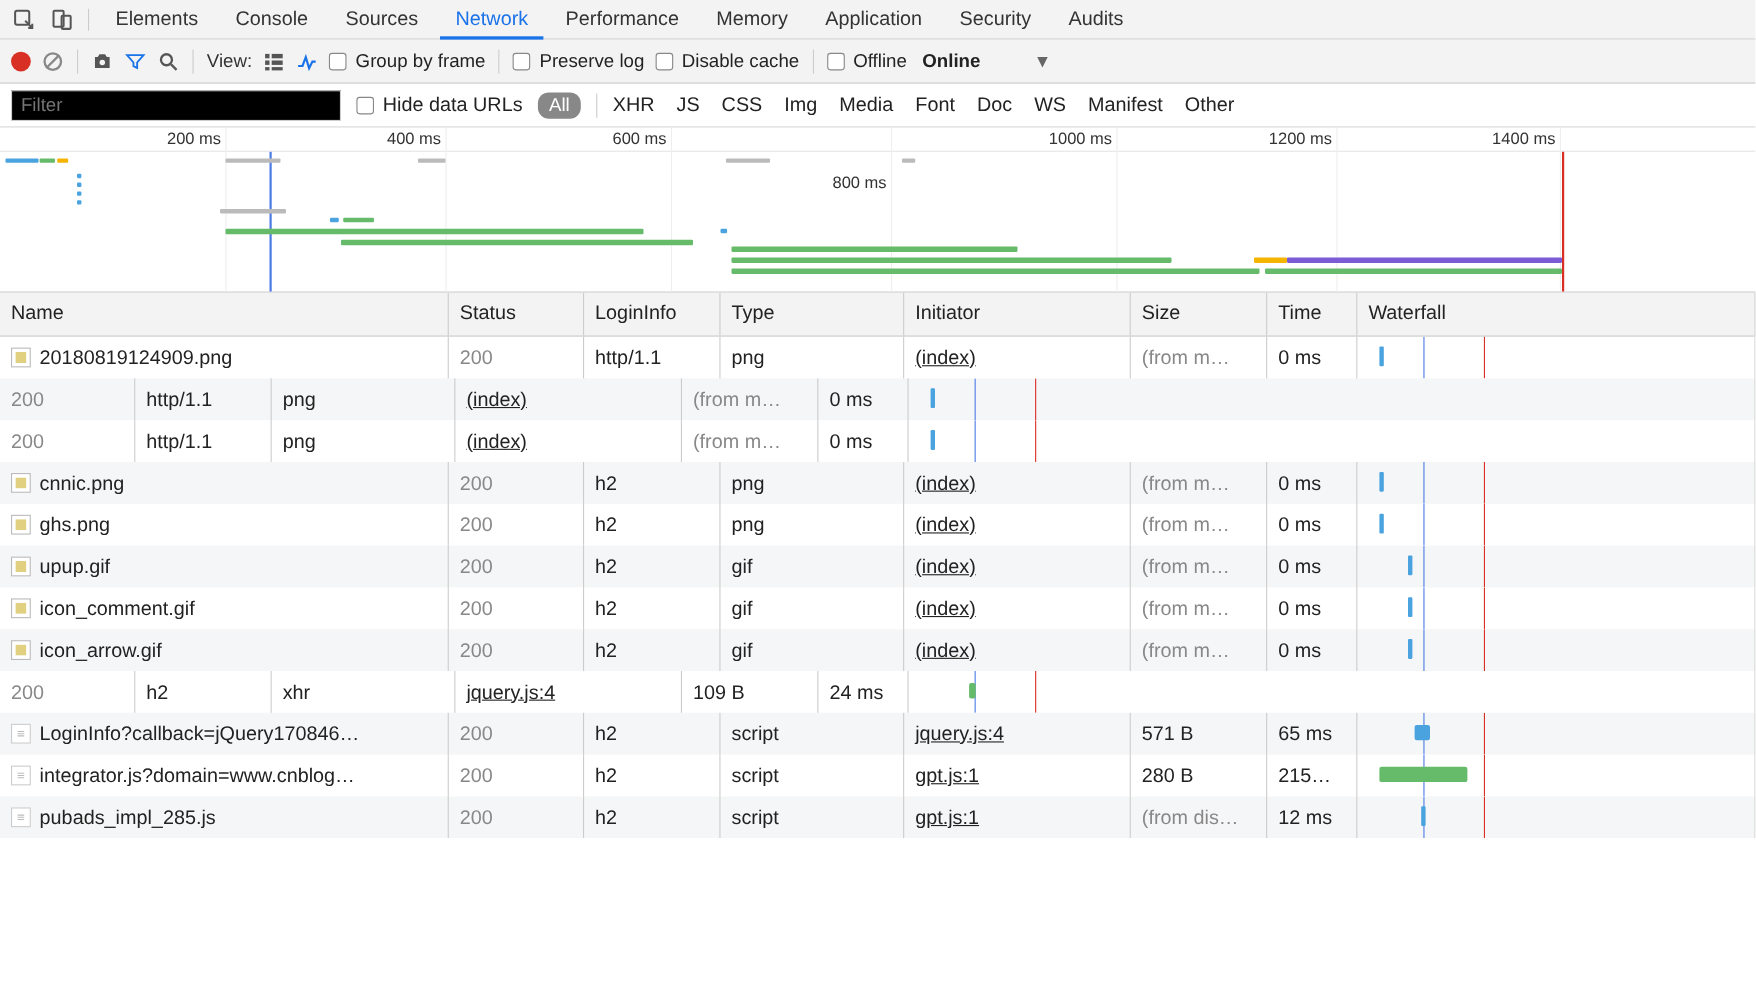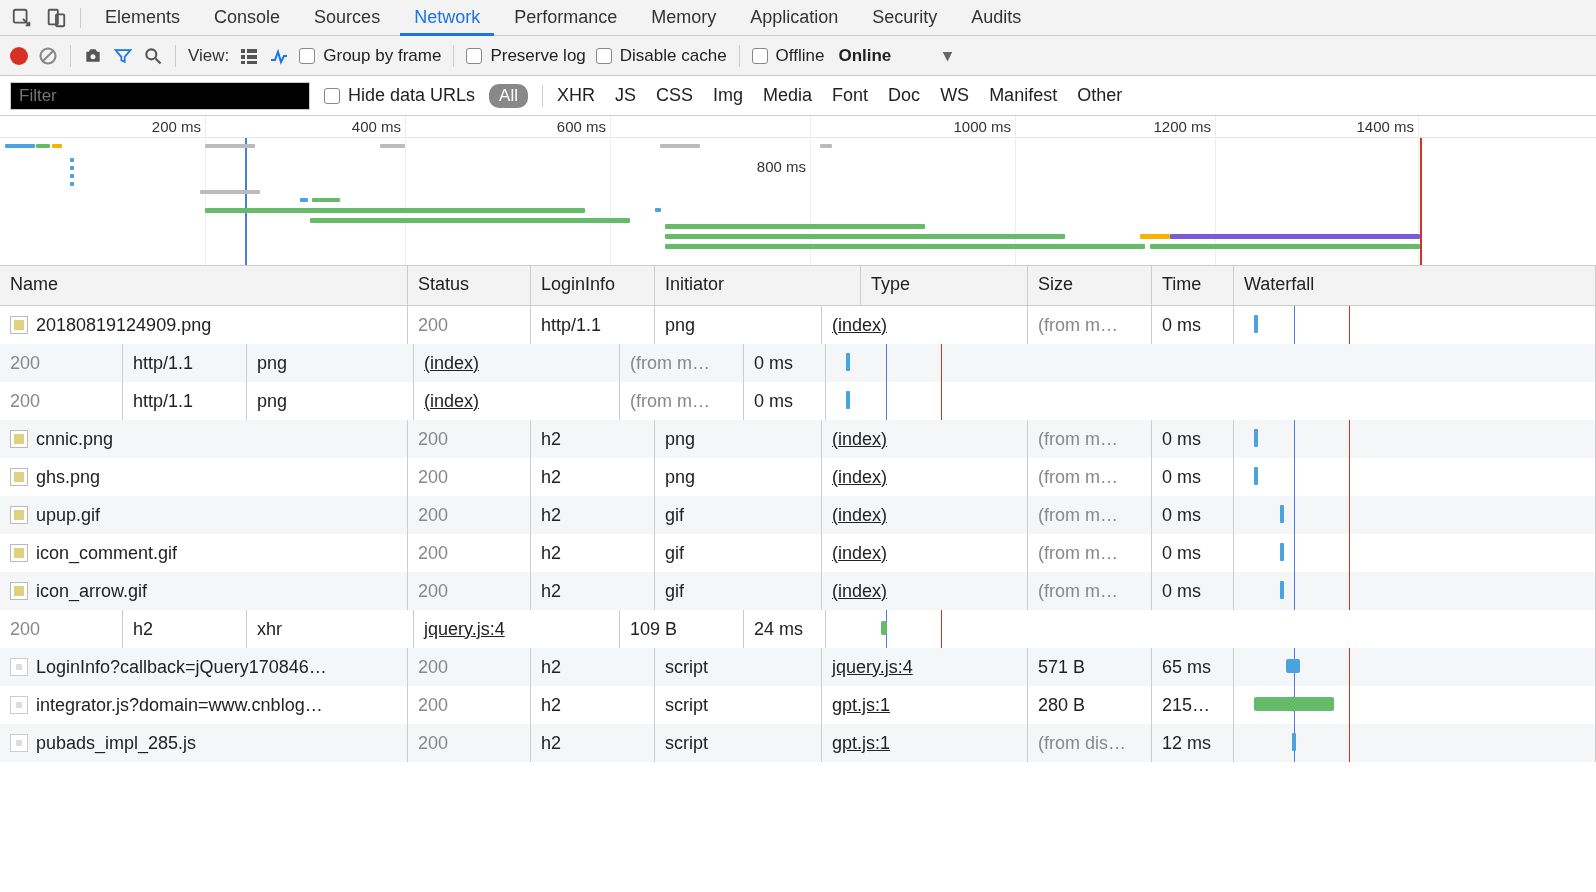--- a/index.html
+++ b/index.html
@@ -240,22 +240,22 @@
     <div class="bar" style="left:1140px;top:96px;width:30px;height:5px;background:#f4b400;"></div>
     <div class="bar" style="left:1170px;top:96px;width:250px;height:5px;background:#7b5bd6;"></div>
     <div class="bar" style="left:1150px;top:106px;width:270px;height:5px;background:#66bb6a;"></div>
   </div>
 </div>
 
 <div class="grid-head">
   <div class="col col-name">Name</div>
   <div class="col col-status">Status</div>
   <div class="col col-proto">LoginInfo</div>
+  <div class="col col-type">Type</div>
   <div class="col col-init">Initiator</div>
-  <div class="col col-type">Type</div>
   <div class="col col-size" style="text-align:left">Size</div>
   <div class="col col-time" style="text-align:left">Time</div>
   <div class="col col-wf">Waterfall</div>
 </div>
 
 <div class="rows" id="rows">
     <div class="row">
       <div class="col col-name">
         <span class="file-icon img">
           <svg width="10" height="10">

